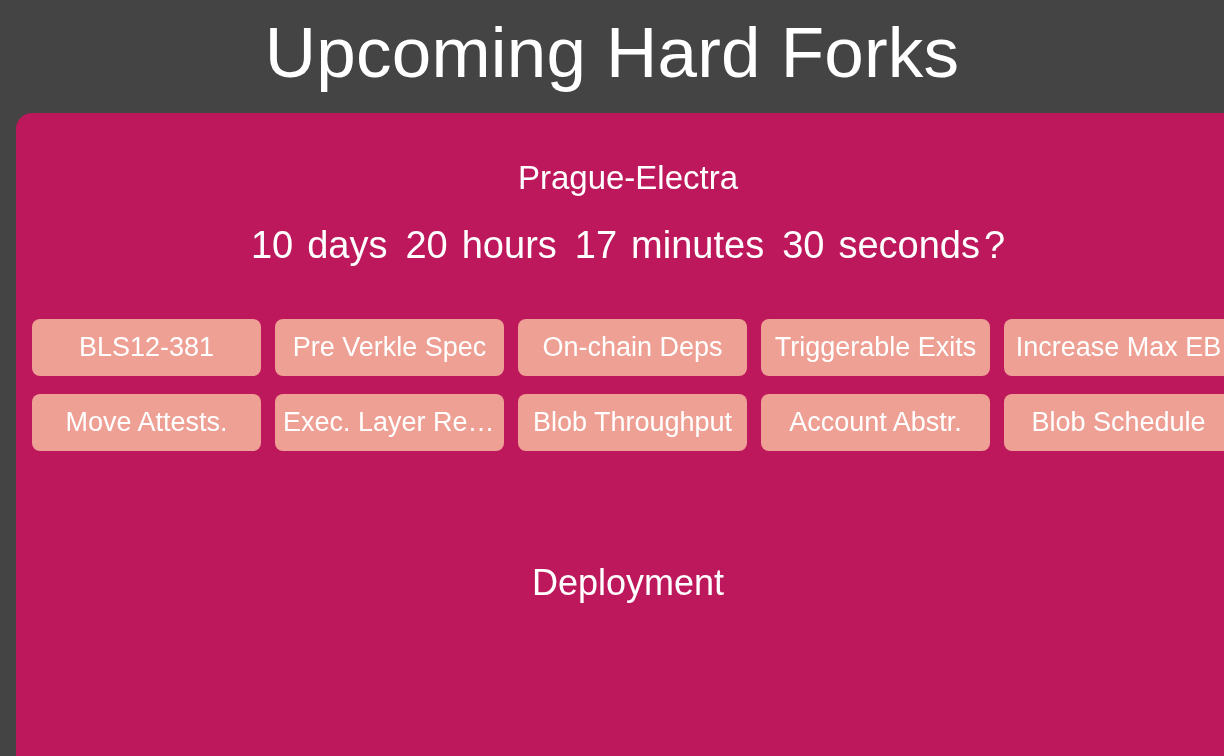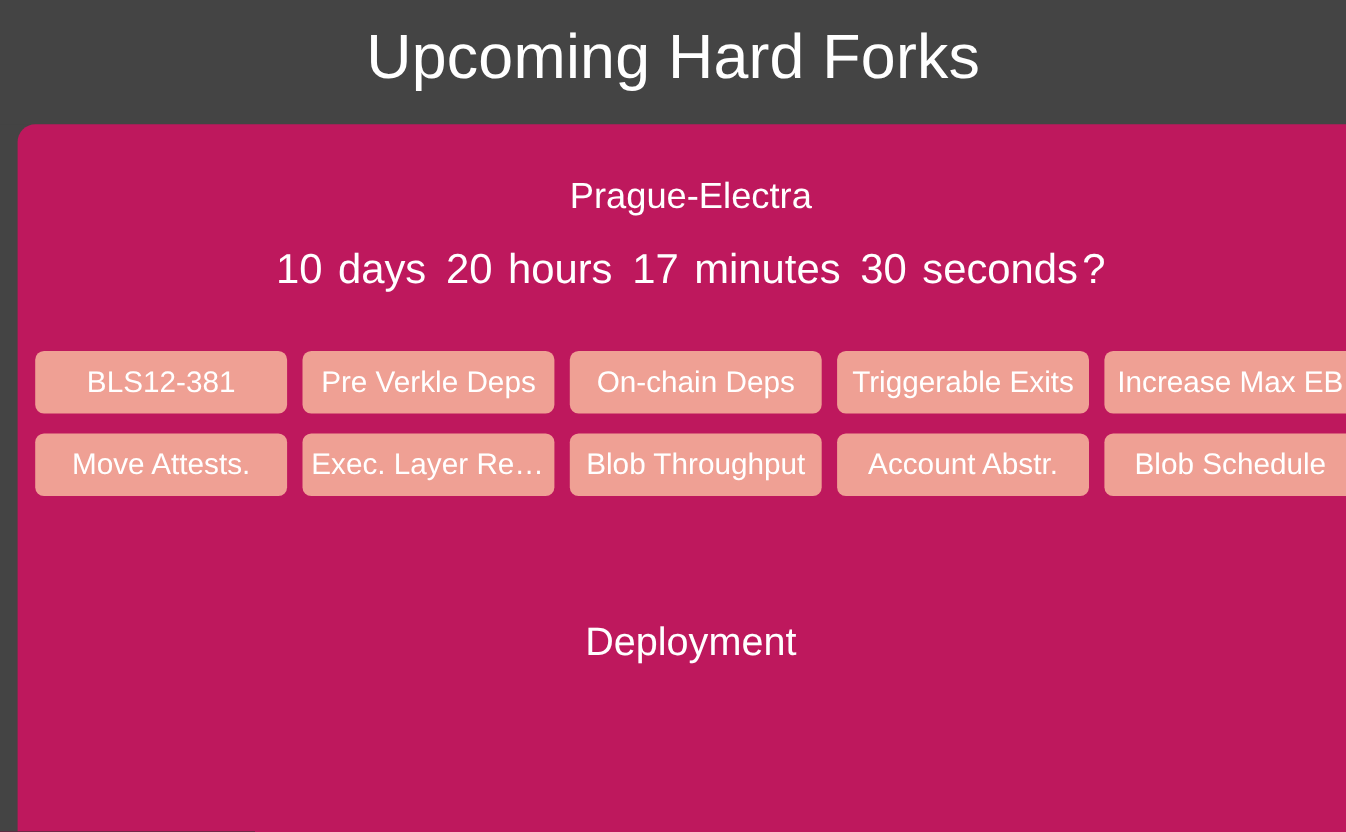--- a/index.html
+++ b/index.html
@@ -27,21 +27,21 @@
 
   
   .page-header {
     height: 113px;
     background: #444444;
     display: flex;
     align-items: center;
     justify-content: center;
   }
   .page-title {
-    font-size: 57px;
+    font-size: 71px;
     font-weight: 400;
     line-height: 1;
     letter-spacing: 0.2px;
     color: #ffffff;
     margin: 0;
     padding-bottom: 8px;
     white-space: nowrap;
   }
 
   
@@ -159,21 +159,21 @@
   <section class="fork-card">
 
     <h2 class="fork-name">Prague-Electra</h2>
 
     <div class="countdown">
       <span class="cd-num">10</span><span class="cd-unit">days</span><span class="cd-num">20</span><span class="cd-unit">hours</span><span class="cd-num">17</span><span class="cd-unit">minutes</span><span class="cd-num">30</span><span class="cd-unit last">seconds</span><span class="cd-tail">?</span>
     </div>
 
     <div class="tag-grid">
       <button class="tag">BLS12-381</button>
-      <button class="tag">Pre Verkle Deps</button>
+      <button class="tag">Pre Verkle Spec</button>
       <button class="tag">On-chain Deps</button>
       <button class="tag">Triggerable Exits</button>
       <button class="tag">Increase Max EB</button>
       <button class="tag">Move Attests.</button>
       <button class="tag">Exec. Layer Reqs.</button>
       <button class="tag">Blob Throughput</button>
       <button class="tag">Account Abstr.</button>
       <button class="tag">Blob Schedule</button>
     </div>
 

